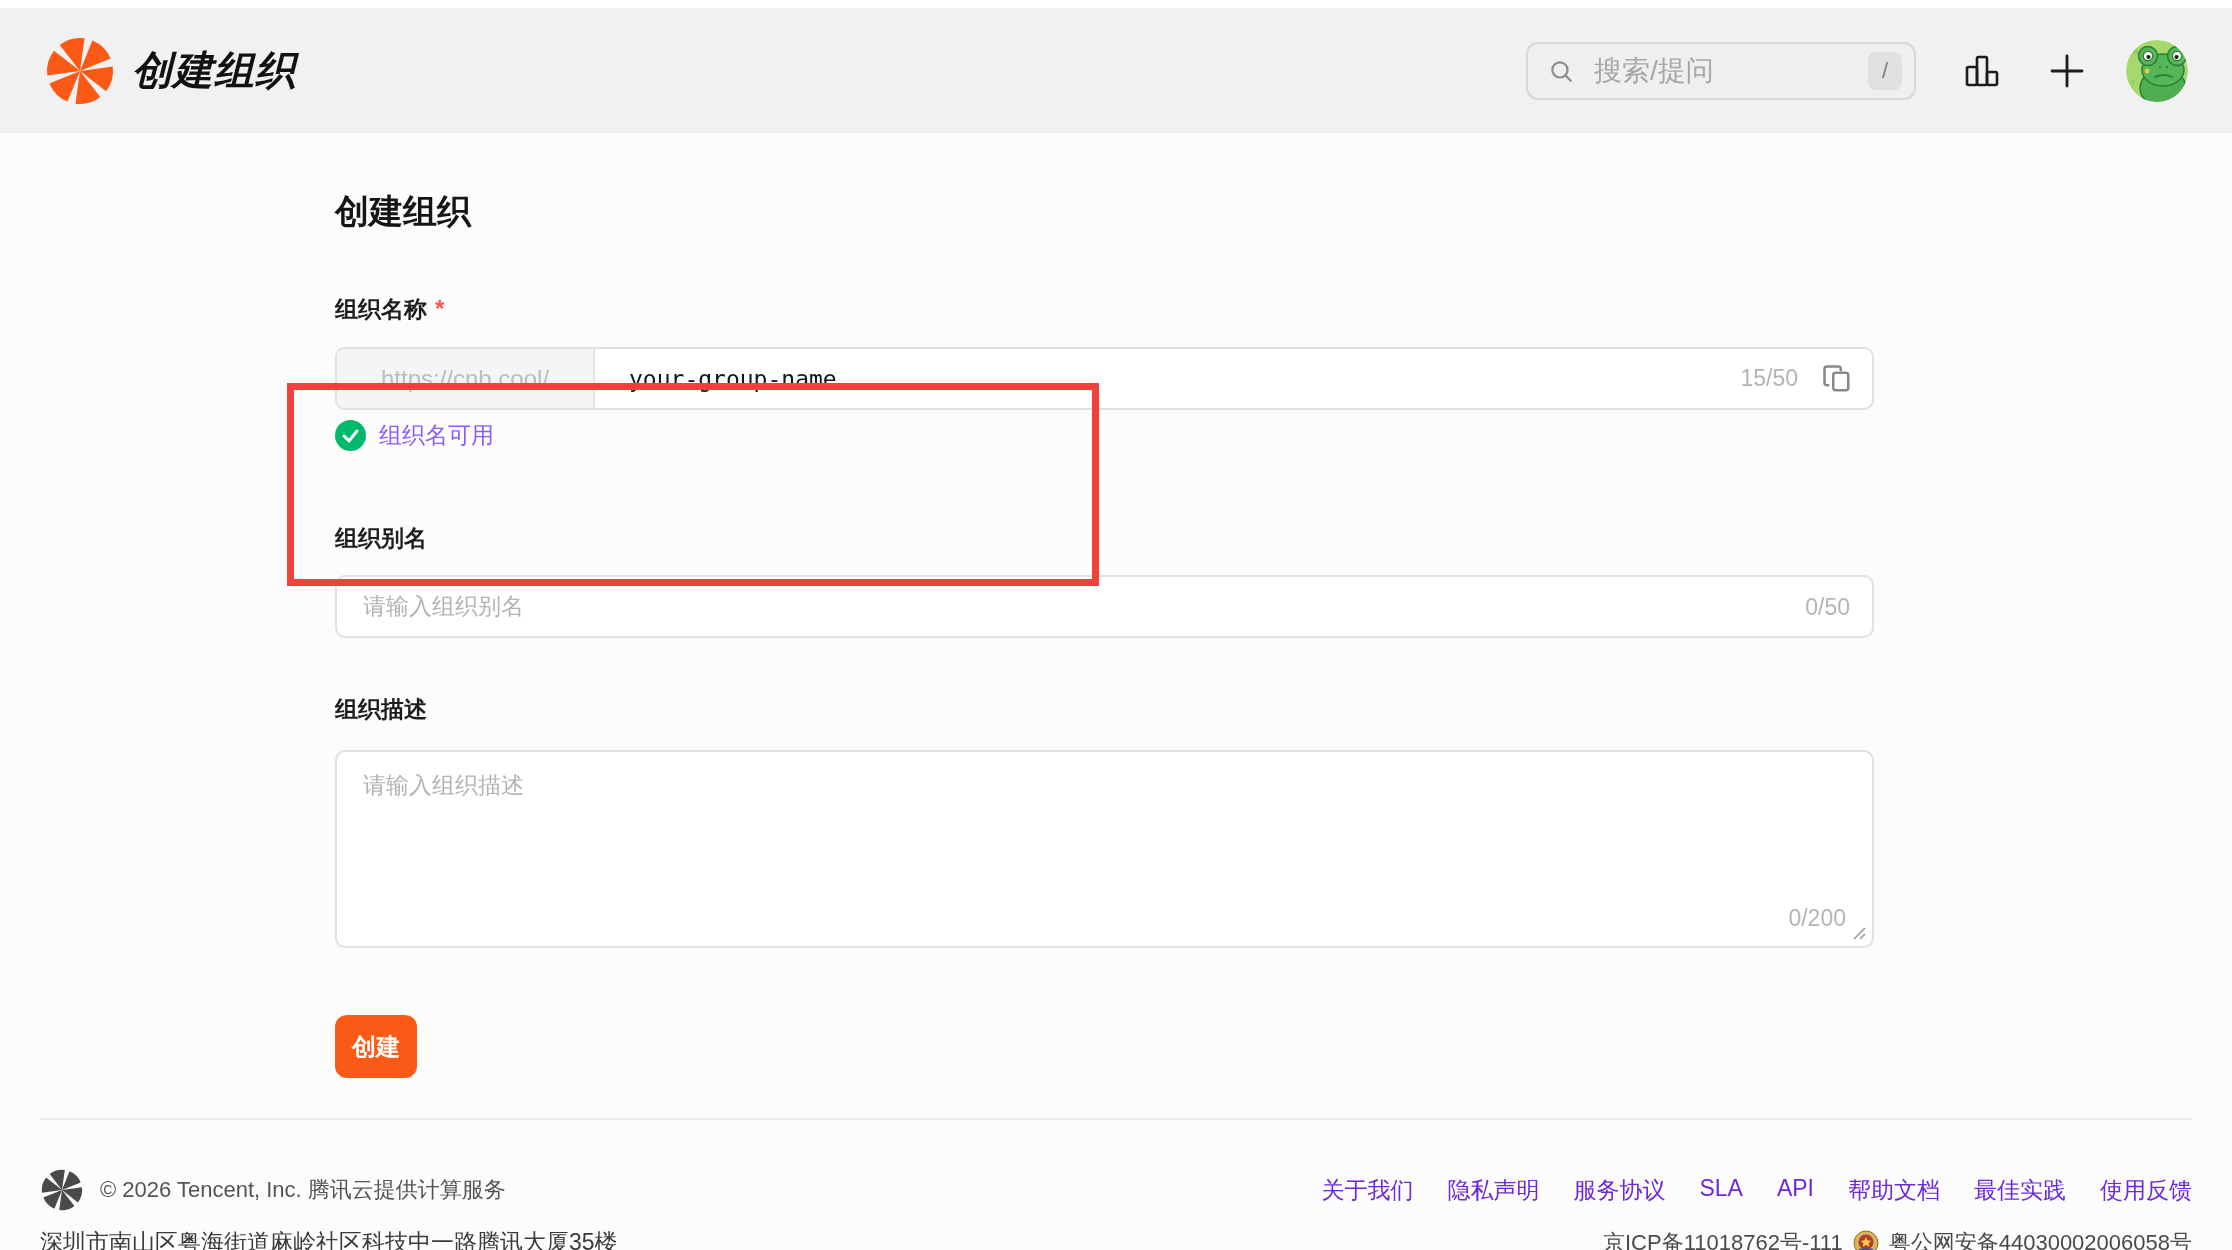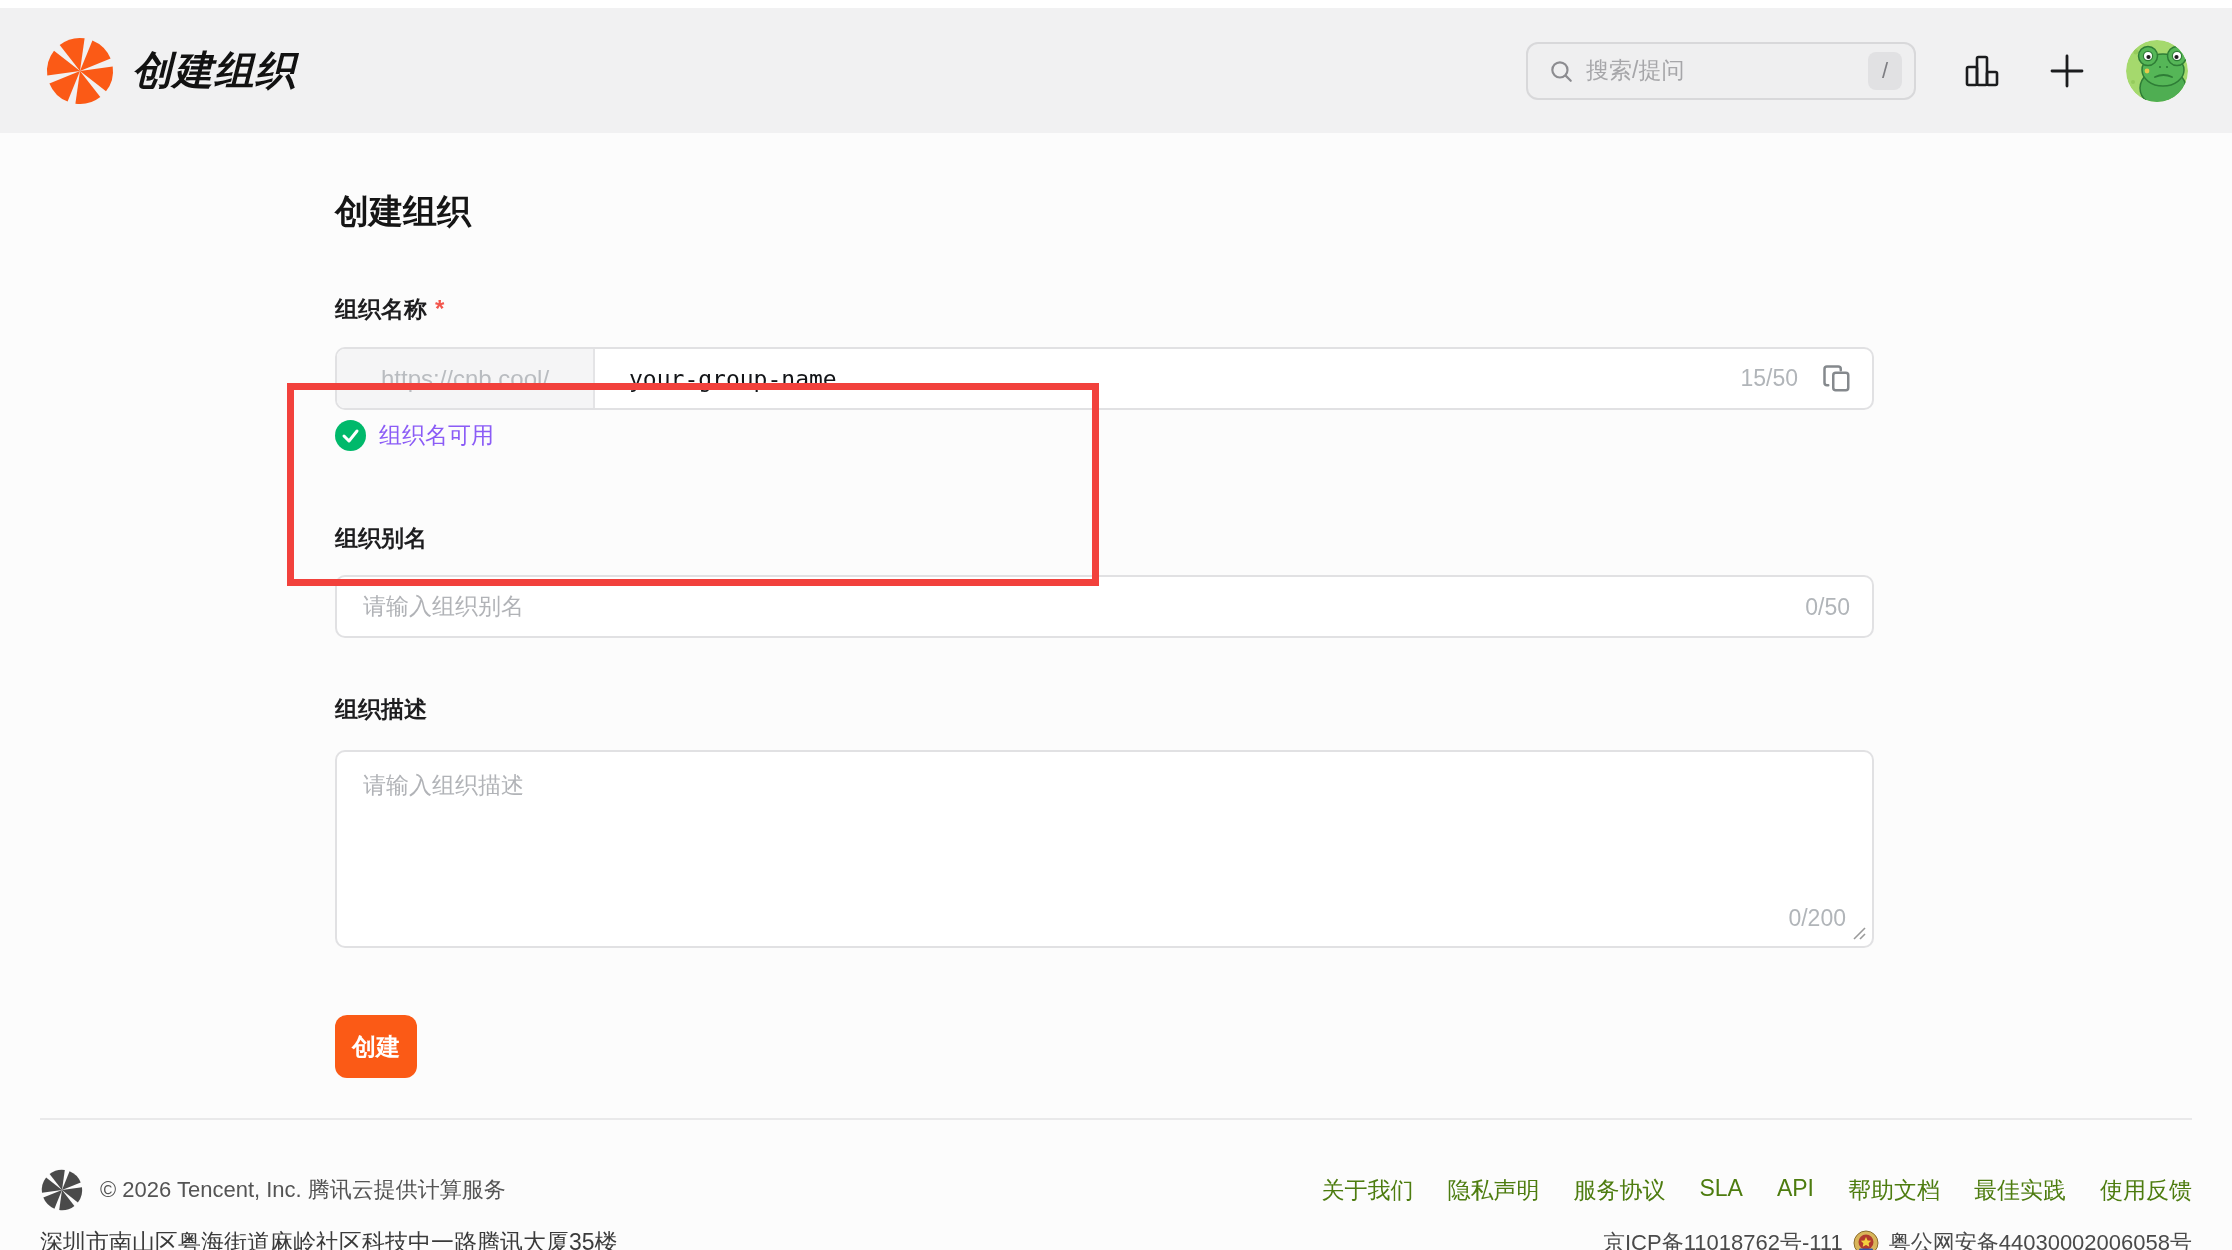--- a/index.html
+++ b/index.html
@@ -20,21 +20,21 @@
     margin-left:16px; letter-spacing:1px;
   }
   .header-spacer { flex:1; }
   .search-box {
     width:390px; height:58px; border:2px solid #d8d8da; border-radius:12px;
     background:#efeff0; display:flex; align-items:center; padding:0 12px 0 20px;
   }
   .search-box svg { flex:none; }
   .search-box input {
     flex:1; border:none; outline:none; background:transparent;
-    font-size:23px; color:#000000; margin-left:12px; min-width:0;
+    font-size:28px; color:#000000; margin-left:20px; min-width:0;
     font-family:inherit;
   }
   .search-box input::placeholder { color:#a6a6a9; }
   .slash-badge {
     flex:none; width:34px; height:38px; border-radius:8px; background:#e1e1e3;
     color:#7d7d82; font-size:22px; display:flex; align-items:center; justify-content:center;
   }
   .hicon { margin-left:46px; cursor:pointer; display:flex; align-items:center; }
   .avatar { width:62px; height:62px; border-radius:50%; margin-left:40px; cursor:pointer; overflow:hidden; flex:none; }
   
@@ -94,21 +94,21 @@
   }
   
   footer {
     position:absolute; left:40px; right:40px; top:1118px;
     border-top:2px solid #e9e9ea; padding-top:48px;
   }
   .footer-row { display:flex; justify-content:space-between; align-items:center; }
   .footer-left1 { display:flex; align-items:center; gap:16px; }
   .copyright { font-size:22px; color:#545454; }
   .footer-links { display:flex; gap:34px; }
-  .footer-links span { font-size:23px; color:#4d7c0f; cursor:pointer; }
+  .footer-links span { font-size:23px; color:#6d28d9; cursor:pointer; }
   .footer-row2 { margin-top:15px; display:flex; justify-content:space-between; align-items:center; }
   .address { font-size:23px; color:#3a3a3a; }
   .icp-group { display:flex; align-items:center; gap:10px; }
   .icp-text, .security-text { font-size:22px; color:#4a4a4a; cursor:pointer; }
 </style>
 </head>
 <body>
 
 <div class="top-strip"></div>
 

